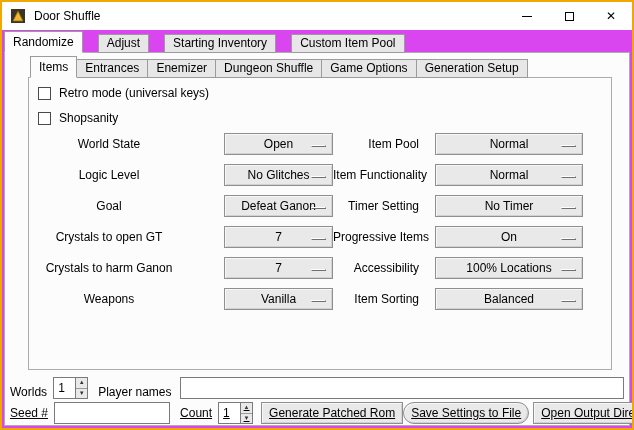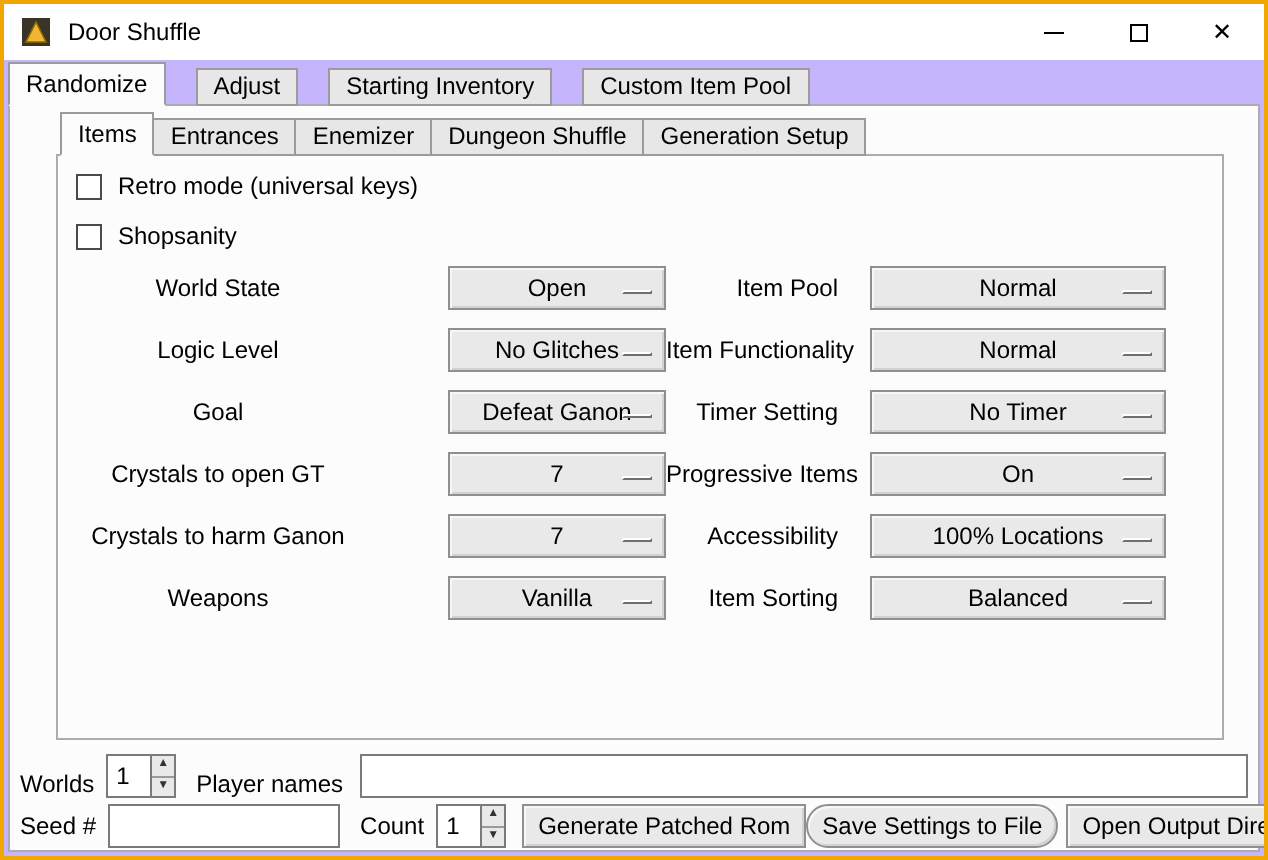--- a/index.html
+++ b/index.html
@@ -9,21 +9,21 @@
     background: #ffffff;
     font-family: "Liberation Sans", sans-serif;
     font-size: 12px;
     color: #000;
   }
   .window {
     position: relative;
     width: 634px;
     height: 430px;
     border: 2px solid var(--accent);
-    background: #c4b5fd;
+    background: #d946ef;
     overflow: hidden;
   }
   
   .titlebar {
     position: absolute; top: 0; left: 0; right: 0; height: 28px;
     background: #ffffff;
     display: flex; align-items: center;
   }
   .title-icon { margin-left: 8px; width: 16px; height: 16px; display: block; }
   .title-text { margin-left: 8px; }
@@ -73,21 +73,21 @@
   .dd.left { width: 109px; margin-left: 8px; }
   .dd.right { width: 148px; margin-left: 8px; }
   .dd-ind {
     position: absolute; right: 6px; top: 11px; width: 15px; height: 2px;
     background: #dedede;
     border: 1px solid; border-color: #ffffff #6f6f6f #6f6f6f #ffffff;
   }
   
   .bottom-row { position: absolute; left: 8px; right: 8px; display: flex; align-items: center; height: 22px; }
   .row-worlds { top: 375px; align-items: flex-end; }
-  .row-seed { top: 400px; }
+  .row-seed { top: 400px; text-decoration: underline; }
   .plain-label { white-space: nowrap; }
   .entry {
     background: #fff; border: 1px solid #7a7a7a;
     font: inherit; padding: 0 4px; height: 22px; outline: none;
   }
   .entry-players { flex: 1; margin-left: 8px; min-width: 40px; }
   .entry-seed { width: 116px; margin-left: 6px; }
   .spin { display: flex; height: 22px; margin-left: 6px; flex: 0 0 auto; }
   .spin .entry-spin { width: 22px; border-right: none; text-align: left; }
   .spin-btns { width: 13px; height: 22px; display: flex; flex-direction: column; border: 1px solid #7a7a7a; }
@@ -140,20 +140,21 @@
     <div class="tab">Adjust</div>
     <div class="tab">Starting Inventory</div>
     <div class="tab">Custom Item Pool</div>
   </div>
 
   <div class="tabrow inner">
     <div class="tab selected">Items</div>
     <div class="tab">Entrances</div>
     <div class="tab">Enemizer</div>
     <div class="tab">Dungeon Shuffle</div>
+    <div class="tab">Game Options</div>
     <div class="tab">Generation Setup</div>
   </div>
 
   <div class="check-row" style="top:83px">
     <span class="check-box"></span>
     <span class="check-label">Retro mode (universal keys)</span>
   </div>
   <div class="check-row" style="top:108px">
     <span class="check-box"></span>
     <span class="check-label">Shopsanity</span>

